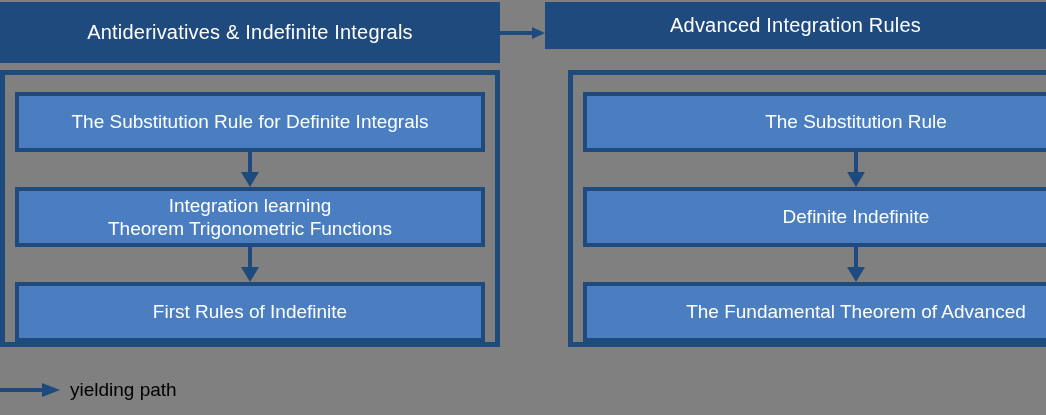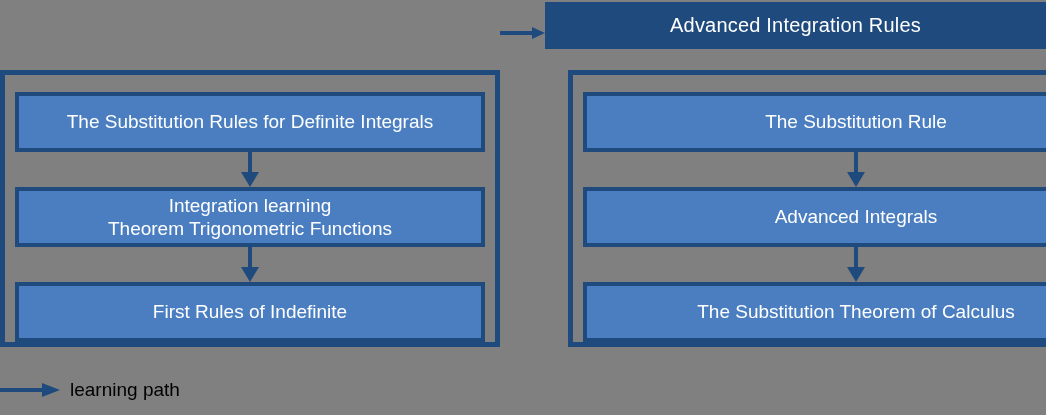--- a/index.html
+++ b/index.html
@@ -114,35 +114,38 @@
     color: #000000;
     font-size: 19px;
     white-space: nowrap;
   }
 </style>
 </head>
 <body>
 
 <div class="canvas">
 
+  <div class="header left">
+    <span>Antiderivatives &amp; Indefinite Integrals</span>
+  </div>
 
   <svg class="header-connector" viewBox="0 0 45 14">
     <line x1="0" y1="7" x2="34" y2="7" stroke="#1f4a7d" stroke-width="4"></line>
     <polygon points="32,1 45,7 32,13" fill="#1f4a7d"></polygon>
   </svg>
 
   <div class="header right">
     <span>Advanced Integration Rules</span>
   </div>
 
   <div class="column left">
     <div class="column-inner">
 
       <div class="node n1">
-        <span>The Substitution Rules for Definite Integrals</span>
+        <span>The Substitution Rule for Definite Integrals</span>
       </div>
 
       <svg class="v-arrow a1" viewBox="0 0 22 35">
         <line x1="11" y1="0" x2="11" y2="22" stroke="#1f4a7d" stroke-width="4"></line>
         <polygon points="2,20 20,20 11,35" fill="#1f4a7d"></polygon>
       </svg>
 
       <div class="node n2">
         <span>
           <span>Integration learning</span><br>
@@ -168,36 +171,36 @@
       <div class="node n1">
         <span>The Substitution Rule</span>
       </div>
 
       <svg class="v-arrow a1" viewBox="0 0 22 35">
         <line x1="11" y1="0" x2="11" y2="22" stroke="#1f4a7d" stroke-width="4"></line>
         <polygon points="2,20 20,20 11,35" fill="#1f4a7d"></polygon>
       </svg>
 
       <div class="node n2">
-        <span>Advanced Integrals</span>
+        <span>Definite Indefinite</span>
       </div>
 
       <svg class="v-arrow a2" viewBox="0 0 22 35">
         <line x1="11" y1="0" x2="11" y2="22" stroke="#1f4a7d" stroke-width="4"></line>
         <polygon points="2,20 20,20 11,35" fill="#1f4a7d"></polygon>
       </svg>
 
       <div class="node n3">
-        <span>The Substitution Theorem of Calculus</span>
+        <span>The Fundamental Theorem of Advanced</span>
       </div>
 
     </div>
   </div>
 
   <div class="legend">
     <svg class="legend-arrow" viewBox="0 0 60 16">
       <line x1="0" y1="8" x2="44" y2="8" stroke="#1f4a7d" stroke-width="4"></line>
       <polygon points="42,1 60,8 42,15" fill="#1f4a7d"></polygon>
     </svg>
-    <span class="legend-label">learning path</span>
+    <span class="legend-label">yielding path</span>
   </div>
 
 </div>
 
 </body></html>

